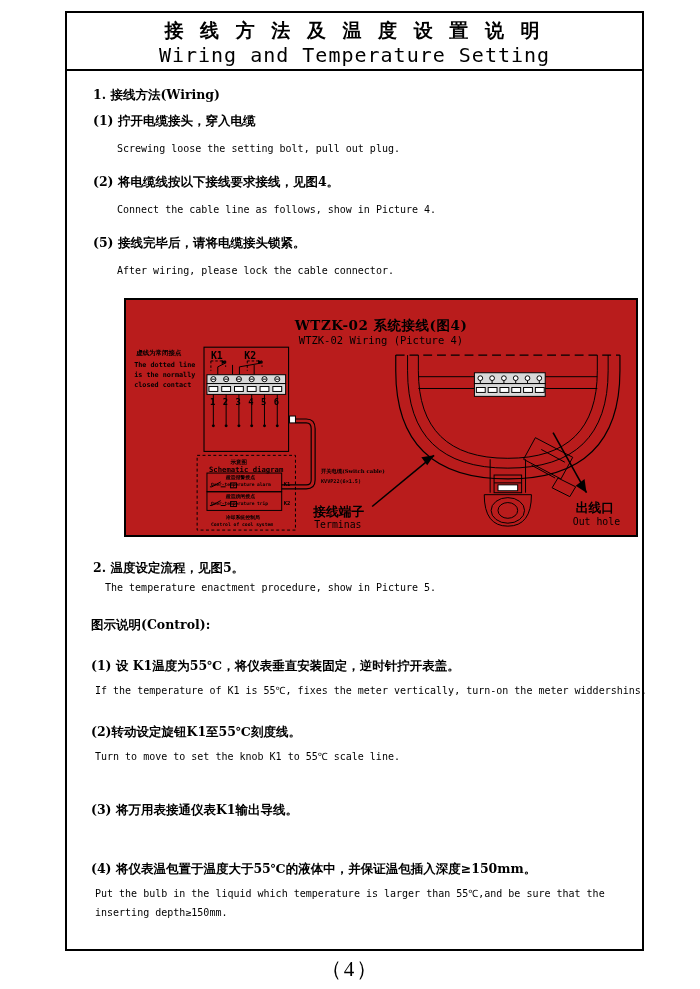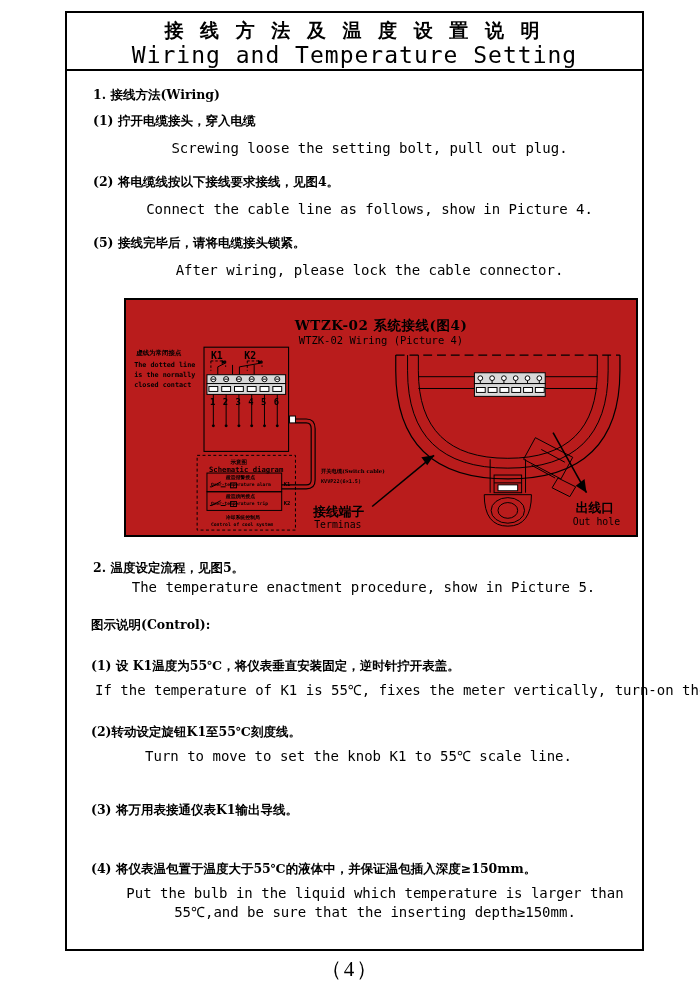--- a/index.html
+++ b/index.html
@@ -43,21 +43,21 @@
   #title-cn {
     font-family: "DejaVu Serif", "Liberation Serif", serif;
     font-size: 19px;
     font-weight: bold;
     letter-spacing: 5px;
     line-height: 26px;
     white-space: nowrap;
   }
   #title-en {
     font-family: "DejaVu Sans Mono", "Liberation Mono", monospace;
-    font-size: 23px;
+    font-size: 20px;
     letter-spacing: 1.0px;
     line-height: 24px;
     white-space: nowrap;
   }
 
   
   #content {
     position: absolute;
     left: 0;
     top: 58px;
@@ -69,24 +69,23 @@
 
   .cn {
     font-family: "DejaVu Serif", "Liberation Serif", serif;
     font-weight: bold;
     font-size: 12.5px;
     line-height: 19px;
     white-space: nowrap;
   }
   .en {
     font-family: "DejaVu Sans Mono", "Liberation Mono", monospace;
-    font-size: 14px;
+    font-size: 10px;
     line-height: 19px;
     white-space: nowrap;
-    text-align: center;
   }
   .en-wrap { white-space: normal; }
 
   .sec-head { margin: 0 0 1px 2px; }
   .item     { margin: 0 0 0 2px; }
   .indent   { margin-left: 26px; }
   .indent-s { margin-left: 4px; }
 
   .gap-6  { height: 6px; }
   .gap-9  { height: 9px; }

